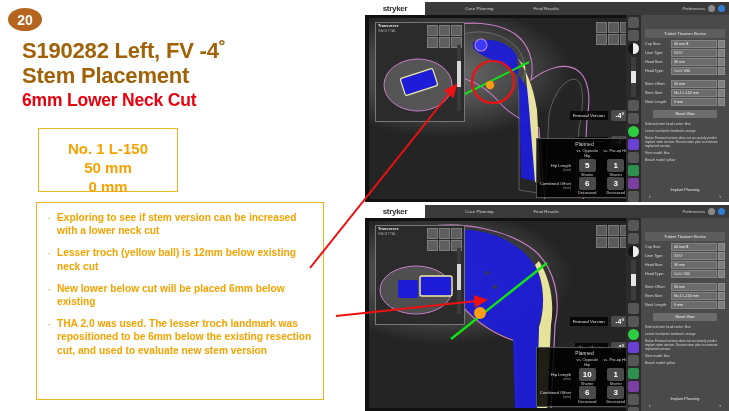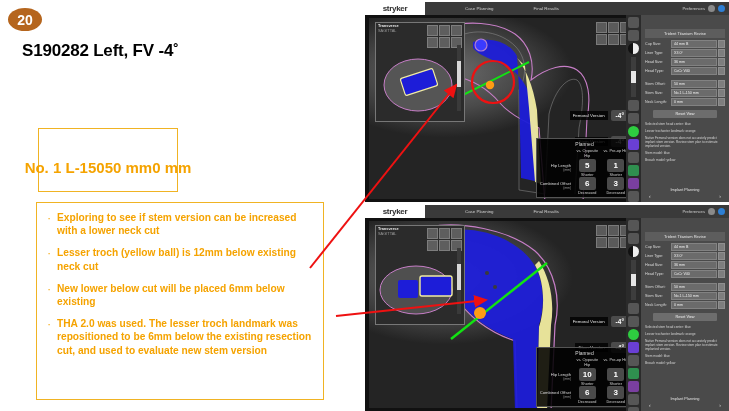--- a/index.html
+++ b/index.html
@@ -20,36 +20,36 @@
     width:34px;height:23px;border-radius:50%;
     background:#b5651d;
     color:#ffffff;
     font-size:14px;font-weight:bold;
     display:flex;align-items:center;justify-content:center;
   }
   .title-block{
     position:absolute;left:22px;top:38px;width:330px;
   }
   .title-line{
-    color:#000000;
-    font-size:17px;font-weight:bold;
+    color:#a16207;
+    font-size:22px;font-weight:bold;
     line-height:25px;
     letter-spacing:-0.2px;
     white-space:nowrap;
   }
   .title-line.red{
     color:#e8000d;
     font-size:17.5px;
   }
   .spec-box{
     position:absolute;left:38px;top:128px;
     width:140px;height:64px;
     border:1.3px solid #f0b323;
     box-sizing:border-box;
-    display:flex;
+    display:flex;flex-direction:column;
     align-items:center;justify-content:center;
     padding-top:14px;
   }
   .spec-line{
     color:#f5a300;
     font-size:15px;font-weight:bold;
     line-height:19px;
     white-space:nowrap;
   }
   .bullet-box{
@@ -285,20 +285,22 @@
 </style>
 </head>
 <body>
 
 <div class="slide-left">
 
   <div class="slide-number">20</div>
 
   <div class="title-block">
     <div class="title-line">S190282 Left, FV -4˚</div>
+    <div class="title-line">Stem Placement</div>
+    <div class="title-line red">6mm Lower Neck Cut</div>
   </div>
 
   <div class="spec-box">
     <div class="spec-line">No. 1 L-150</div>
     <div class="spec-line">50 mm</div>
     <div class="spec-line">0 mm</div>
   </div>
 
   <div class="bullet-box">
     <div class="bullet-row">

